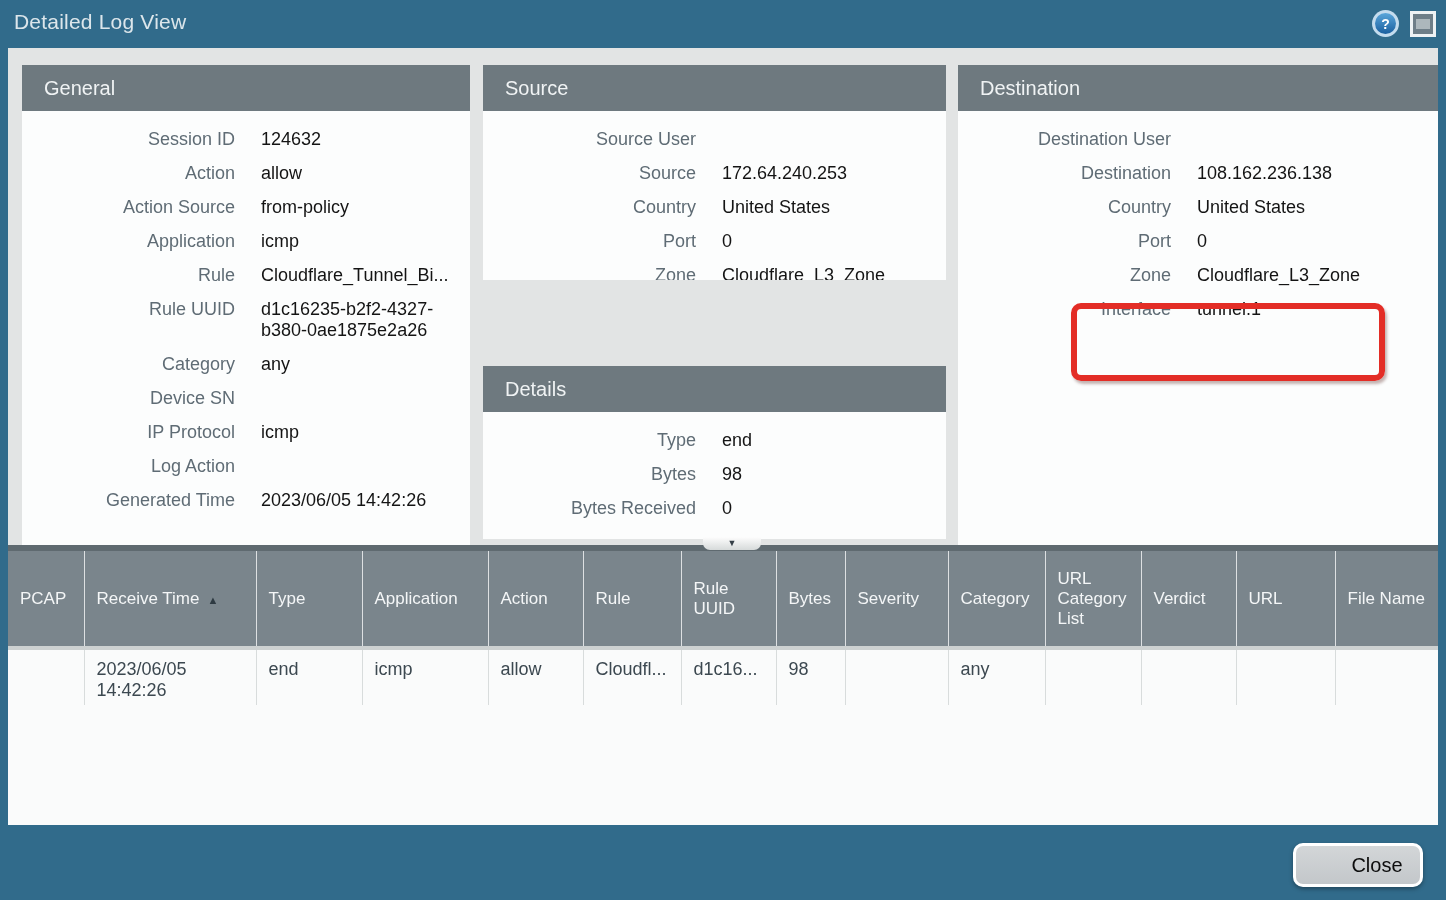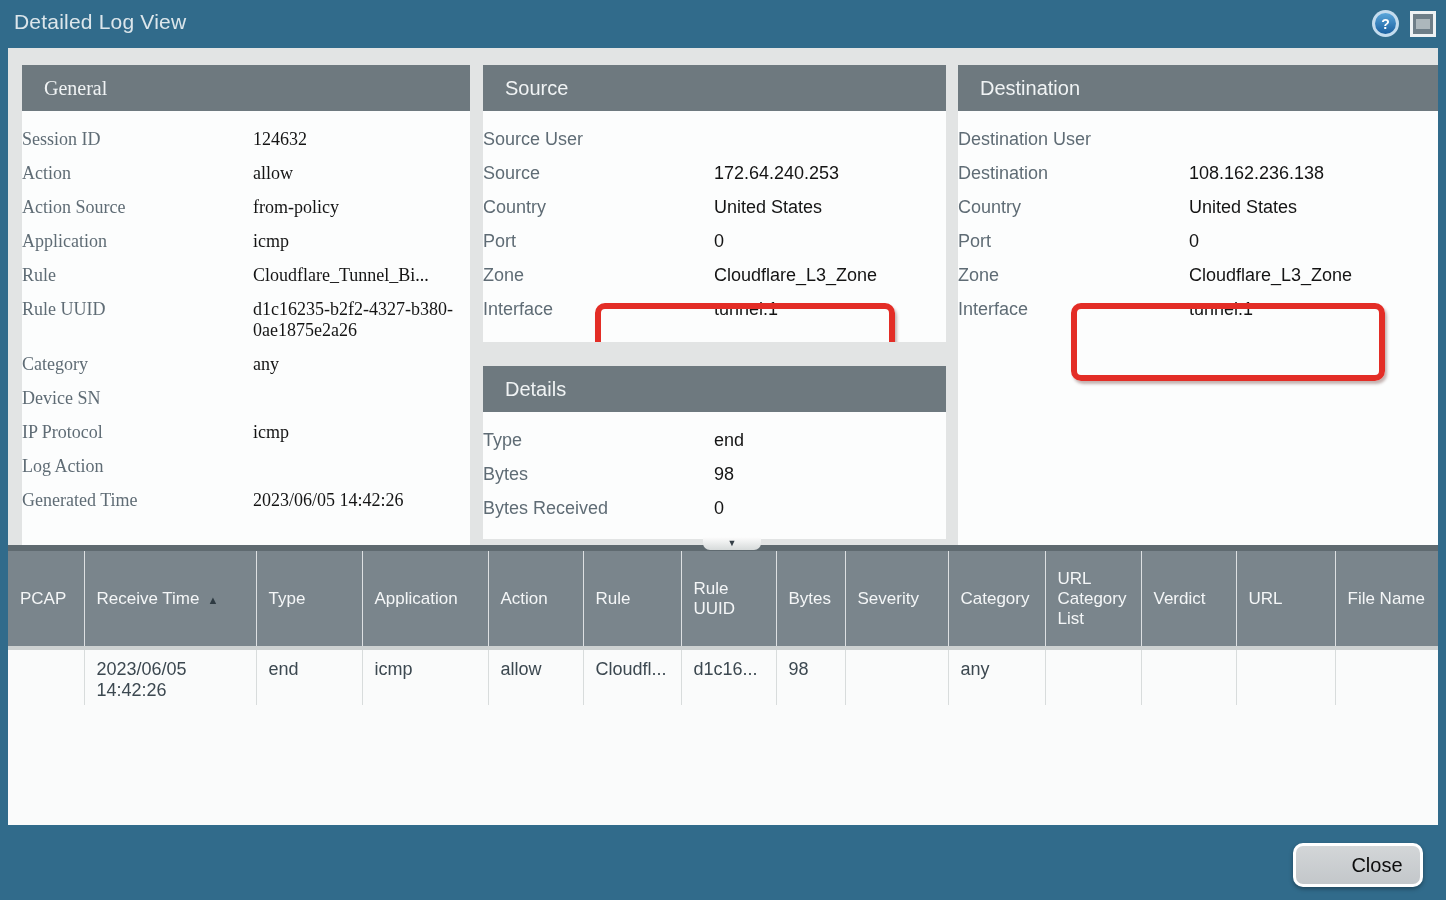--- a/index.html
+++ b/index.html
@@ -28,24 +28,24 @@
   .help-icon{width:27px;height:27px;border-radius:50%;background:#C4DCEE;display:flex;align-items:center;justify-content:center;cursor:pointer;}
   .help-icon .inner{width:21px;height:21px;border-radius:50%;background:linear-gradient(#5AA6DA,#1A5F9F);color:#fff;font-weight:bold;font-size:14px;display:flex;align-items:center;justify-content:center;}
   .max-icon{width:26px;height:26px;border:3px solid #EEF2F4;background:#6E7E88;position:relative;cursor:pointer;}
   .max-icon .pane{position:absolute;left:3px;right:3px;top:5px;height:10px;background:#ACB7BC;}
   
   .content{position:absolute;left:8px;top:48px;width:1430px;height:777px;background:var(--content-bg);overflow:hidden;}
   .panel{position:absolute;background:var(--panel-bg);overflow:hidden;}
   .panel-header{height:46px;background:var(--panel-header);color:#F0F3F4;font-size:20px;display:flex;align-items:center;padding-left:22px;}
   .rows{padding-top:12px;position:relative;}
   .row{display:flex;padding:6px 0 7px;font-size:18px;line-height:21px;}
-  .row .lbl{width:205px;min-width:205px;text-align:left;color:var(--label);}
+  .row .lbl{width:205px;min-width:205px;text-align:right;color:var(--label);margin-left:8px;}
   .row .val{margin-left:26px;color:var(--value);max-width:226px;}
-  #panel-general{left:14px;top:17px;width:448px;height:480px;font-family:Liberation Serif, serif;}
-  #panel-source{left:475px;top:17px;width:463px;height:277px;}
+  #panel-general{left:14px;top:17px;width:448px;height:480px;}
+  #panel-source{left:475px;top:17px;width:463px;height:215px;}
   #panel-details{left:475px;top:318px;width:463px;height:173px;}
   #panel-destination{left:950px;top:17px;width:481px;height:480px;}
   .red-overlay{position:absolute;border:6px solid var(--red);border-radius:10px;box-shadow:2px 3px 3px rgba(90,40,35,.35);pointer-events:none;}
   #red-source{left:112px;top:238px;width:300px;height:78px;}
   #red-destination{left:113px;top:238px;width:314px;height:78px;}
   
   .collapse-handle{position:absolute;left:695px;top:489px;width:58px;height:13px;background:linear-gradient(#FDFDFD,#D6DADA);border-radius:0 0 7px 7px;z-index:5;display:flex;align-items:center;justify-content:center;cursor:pointer;}
   .collapse-handle .glyph{font-size:9px;color:#343F47;line-height:9px;}
   
   .log-table-wrap{position:absolute;left:0;top:497px;width:1430px;height:280px;background:#FAFBFB;border-top:6px solid var(--table-header-dark);}

